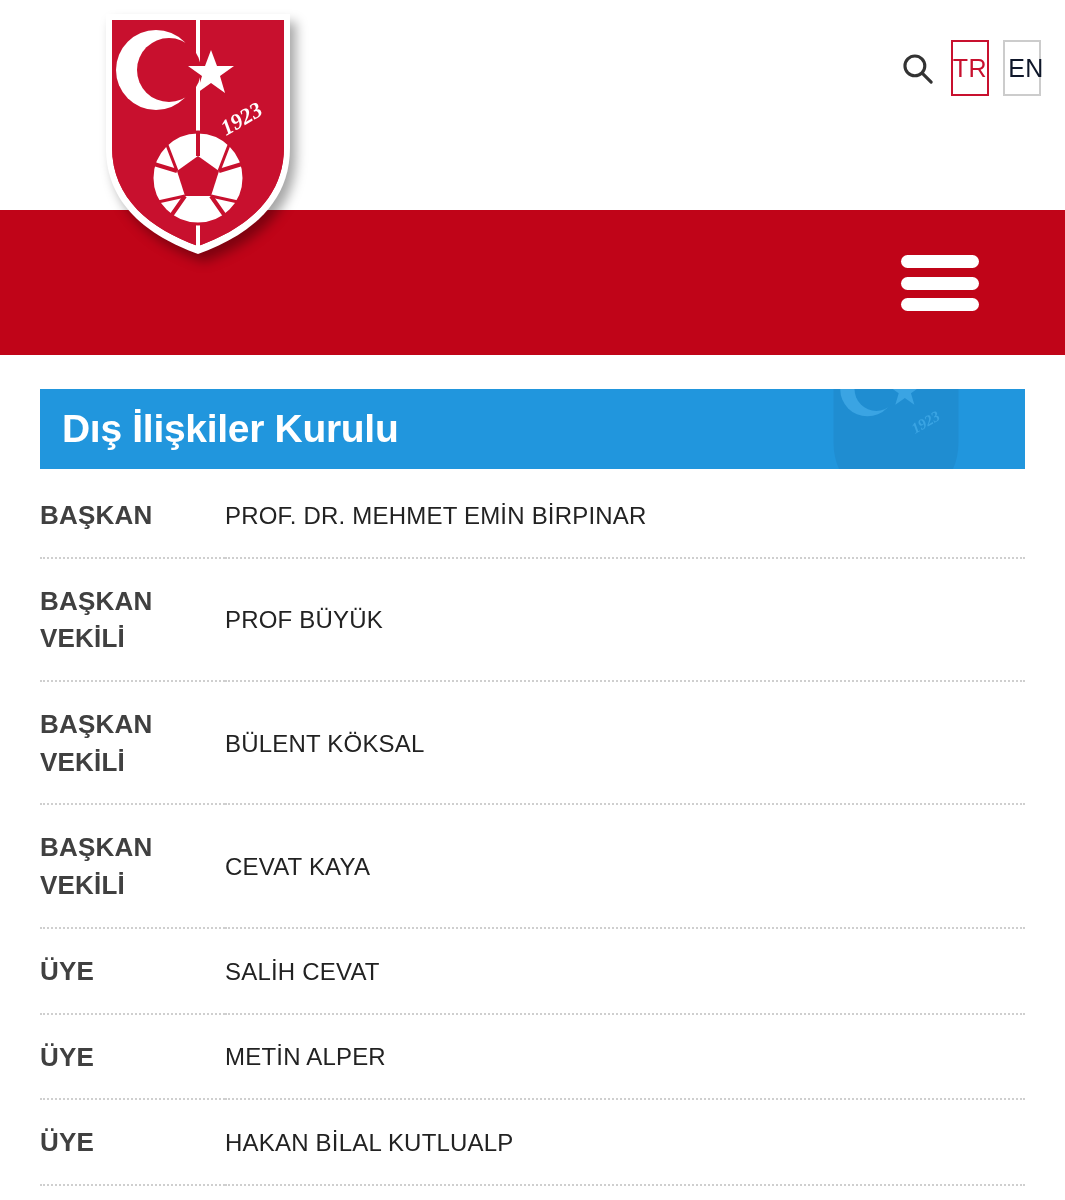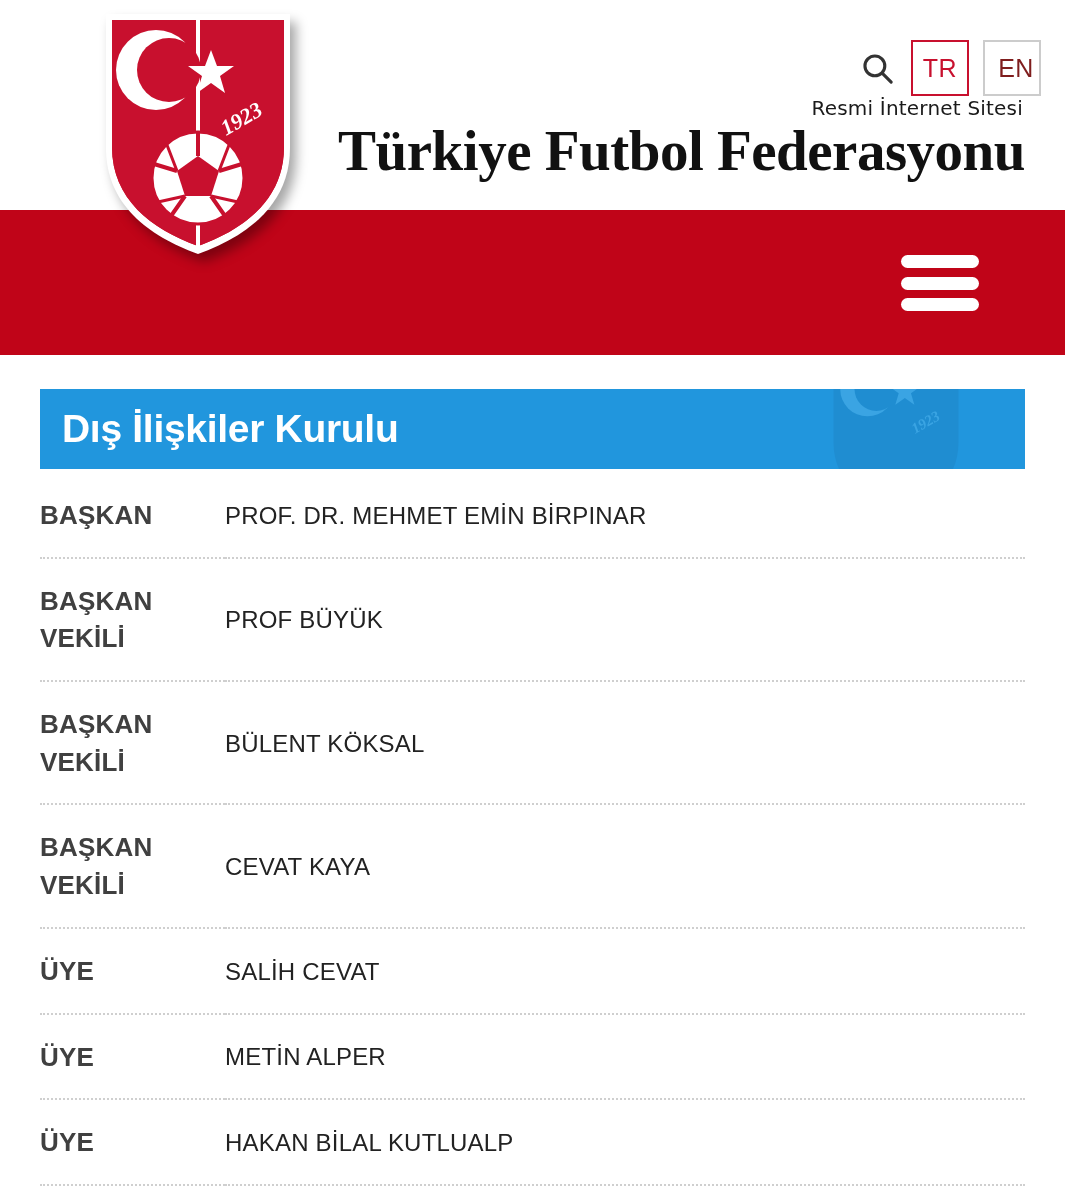--- a/index.html
+++ b/index.html
@@ -48,29 +48,29 @@
     display: flex;
     align-items: center;
     gap: 14px;
   }
   .search-btn {
     width: 40px; height: 40px;
     display: flex; align-items: center; justify-content: center;
     background: transparent; border: none; cursor: pointer;
   }
   .lang-btn {
-    width: 58px; height: 56px;
+    width: 38px; height: 56px;
     display: flex; align-items: center; justify-content: center;
     font-size: 25px;
     letter-spacing: .5px;
     background: #fff;
     cursor: pointer;
   }
   .lang-btn.active { border: 2px solid #c8102e; color: #c8102e; }
-  .lang-btn.inactive { border: 2px solid #cccccc; color: #7f1d1d; padding-left: 8px; }
+  .lang-btn.inactive { border: 2px solid #cccccc; color: #0f172a; padding-left: 8px; }
 
   .brand {
     position: absolute;
     right: 40px;
     top: 96px;
     text-align: right;
   }
   .brand-sub {
     font-family: "DejaVu Sans", sans-serif;
     font-size: 20px;
@@ -212,24 +212,20 @@
     <button class="search-btn" aria-label="search">
       <svg width="34" height="34" viewBox="0 0 24 24" fill="none" stroke="#333333" stroke-width="2.2" stroke-linecap="round">
         <circle cx="10.5" cy="10.5" r="7"></circle>
         <line x1="16" y1="16" x2="22" y2="22"></line>
       </svg>
     </button>
     <div class="lang-btn active">TR</div>
     <div class="lang-btn inactive">EN</div>
   </div>
 
-  <div class="brand">
-    <div class="brand-sub">Resmi İnternet Sitesi</div>
-    <div class="brand-title">Türkiye Futbol Federasyonu</div>
-  </div>
 </div>
 
 <div class="navbar">
   <div class="hamburger">
     <span></span>
       <span></span>
       <span></span>
   </div>
 </div>
 

